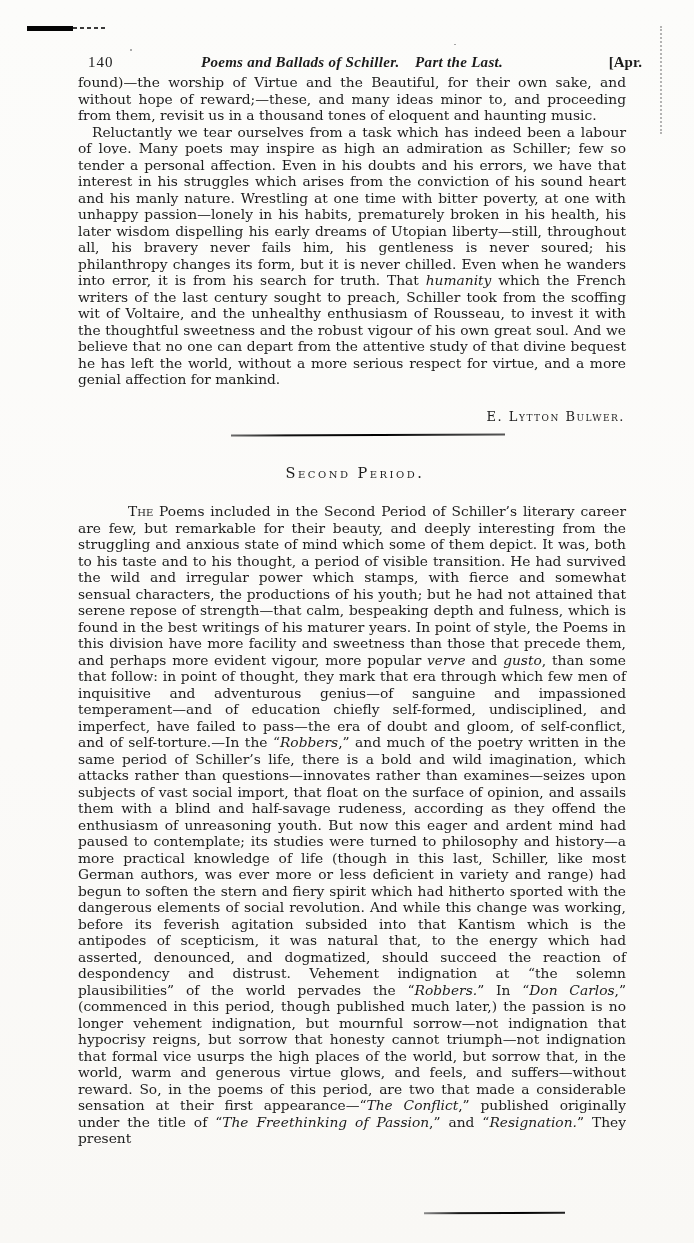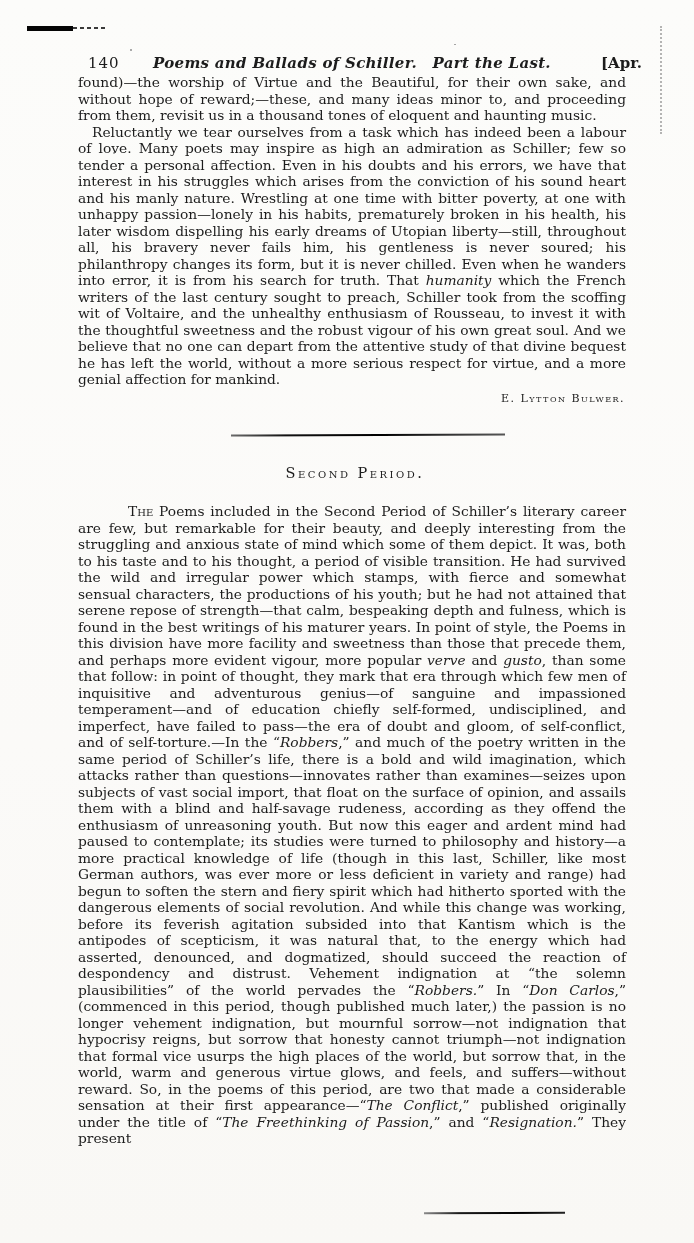--- a/index.html
+++ b/index.html
@@ -17,38 +17,38 @@
     background:repeating-linear-gradient(90deg,#3a3a3a 0 4px,transparent 4px 7px);}
   .mark-right-dots{position:absolute;left:660px;top:26px;height:108px;width:0;
     border-left:2px dotted #9c9c9c;opacity:.75;}
   .mark-bottom-line{position:absolute;left:424px;top:1212px;width:141px;height:2px;
     background:linear-gradient(90deg,#8a8a8a,#1a1a1a 25%,#000 70%,#222);transform:rotate(-.15deg);}
   .speck-a{position:absolute;left:130px;top:49px;width:2px;height:2px;background:#8f8f8f;border-radius:50%;}
   .speck-b{position:absolute;left:454px;top:44px;width:2px;height:1px;background:#a5a5a5;}
   .speck-c{position:absolute;left:113px;top:152px;width:2px;height:2px;background:#9a9a9a;border-radius:50%;}
 
   
-  .header{position:absolute;left:0;top:54px;width:694px;height:18px;font-size:15px;}
+  .header{position:absolute;left:0;top:54px;width:694px;height:18px;font-size:15px;font-family:Liberation Serif, serif;}
   .page-number{position:absolute;left:88px;top:0;letter-spacing:1px;}
   .running-title{position:absolute;left:120px;right:110px;top:0;text-align:center;
     font-style:italic;font-weight:bold;letter-spacing:.3px;}
   .date-tag{position:absolute;right:52px;top:0;font-weight:600;}
 
   
   .text-block{position:absolute;left:78px;width:548px;font-size:13.8px;line-height:16.5px;
     text-align:justify;text-justify:inter-word;}
   .block-1{top:74px;}
   .block-2{top:503px;}
   .text-block p{margin:0;}
   .text-block p.indent{text-indent:14px;}
   .seg-i{font-style:italic;}
   .seg-sc{font-variant:small-caps;margin-left:36px;}
 
-  .signature{margin-top:3px;text-align:right;font-variant:small-caps;
-    font-size:11px;letter-spacing:1.5px;padding-right:1px;}
+  .signature{margin-top:21px;text-align:right;font-variant:small-caps;
+    font-size:13px;letter-spacing:1.5px;padding-right:1px;}
 
   .divider{position:absolute;left:231px;top:434px;width:274px;height:2px;
     background:linear-gradient(90deg,#6a6a6a,#111 20%,#000 55%,#333 80%,#555);
     transform:rotate(-.25deg);}
 
   .section-heading{position:absolute;left:0;top:465px;width:694px;text-align:center;
     font-variant:small-caps;font-size:14.5px;letter-spacing:2.5px;padding-left:8px;}
 </style>
 </head>
 <body>

